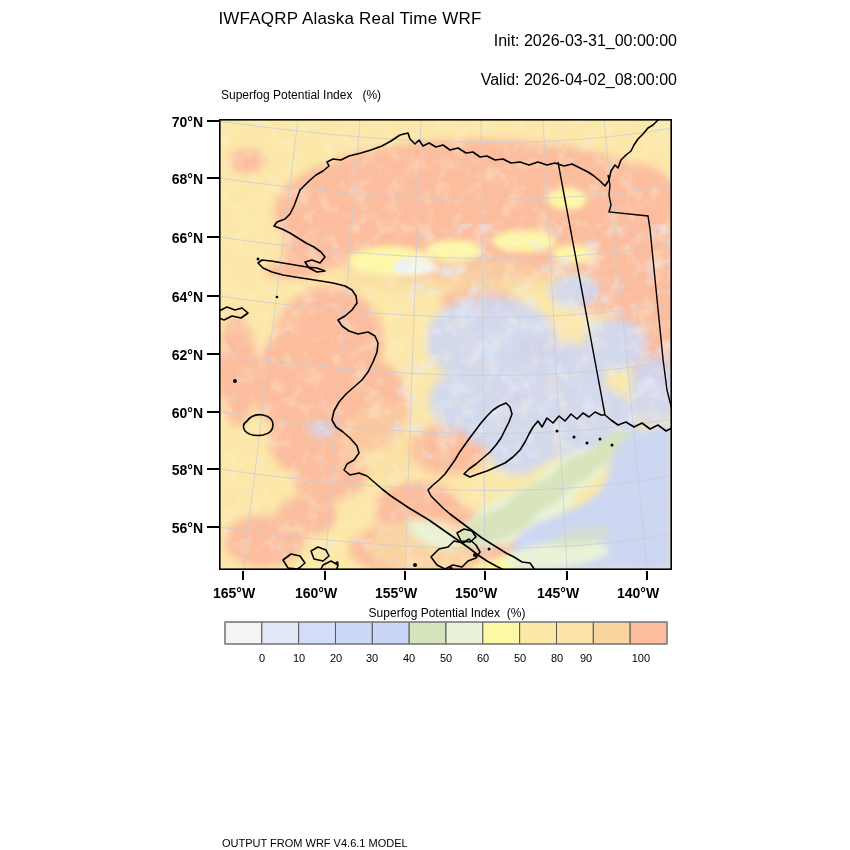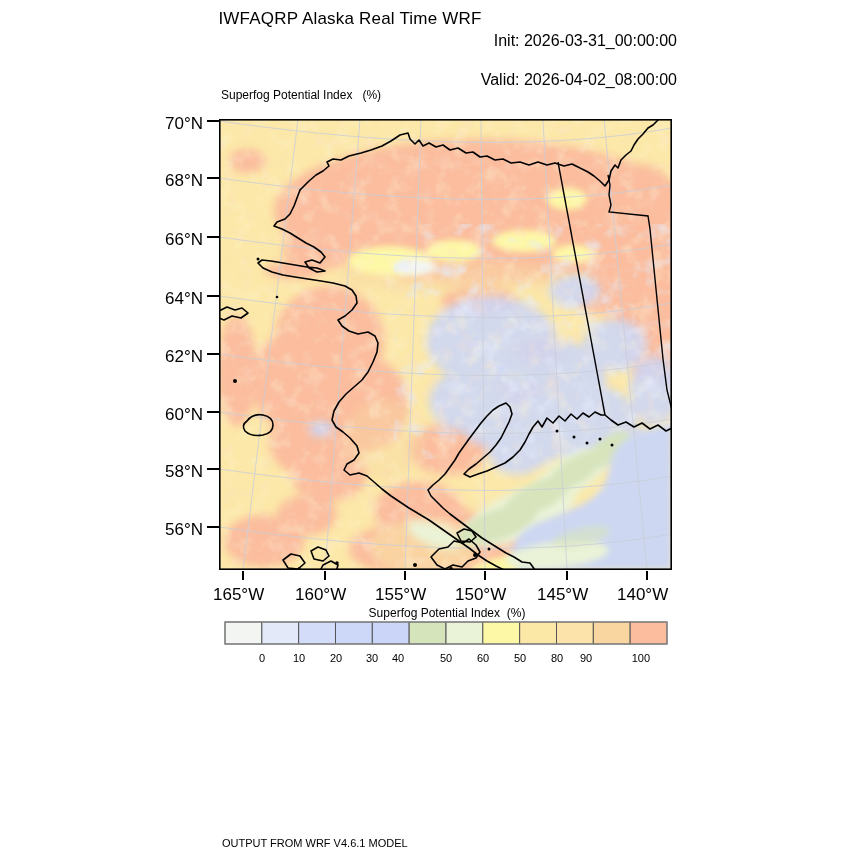--- a/index.html
+++ b/index.html
@@ -6,21 +6,21 @@
   body{
     width:850px;height:850px;position:relative;background:#ffffff;
     font-family:"Liberation Sans","DejaVu Sans",sans-serif;color:#000;
     overflow:hidden;
   }
   .abs{position:absolute;}
   .title{font-size:17px;letter-spacing:.2px;white-space:nowrap;}
   .initblock{font-size:16px;line-height:13px;text-align:right;white-space:pre;}
   .subtitle{font-size:12px;white-space:pre;}
   .cbar-label{font-size:12px;white-space:pre;text-align:center;}
-  .axis-label{font-size:17px;white-space:nowrap;}
+  .axis-label{font-size:14px;white-space:nowrap;font-weight:bold;}
   .lat-label{width:50px;text-align:right;}
   .lon-label{width:60px;}
   .cb-num{width:40px;text-align:center;font-size:11px;}
   .tick-h{background:#000;width:12px;height:1.6px;}
   .tick-v{background:#000;width:1.6px;height:9px;}
   .footer{font-size:11px;line-height:13.5px;white-space:pre;}
 </style>
 </head>
 <body>
 
@@ -254,21 +254,21 @@
     <rect x="332.5" y="1" width="36.83" height="22" fill="#fbe3a9"></rect>
     <rect x="369.33" y="1" width="36.83" height="22" fill="#f9d6a0"></rect>
     <rect x="406.16" y="1" width="36.83" height="22" fill="#fcbc9e"></rect>
   </g>
   <rect x="1" y="1" width="442" height="22" fill="none" stroke="#888" stroke-width="1.2"></rect>
 </svg>
 <div class="abs cb-num" style="left:242px;top:652px;">0</div>
 <div class="abs cb-num" style="left:279px;top:652px;">10</div>
 <div class="abs cb-num" style="left:316px;top:652px;">20</div>
 <div class="abs cb-num" style="left:352px;top:652px;">30</div>
-<div class="abs cb-num" style="left:378px;top:652px;">40</div>
+<div class="abs cb-num" style="left:389px;top:652px;">40</div>
 <div class="abs cb-num" style="left:426px;top:652px;">50</div>
 <div class="abs cb-num" style="left:463px;top:652px;">60</div>
 <div class="abs cb-num" style="left:500px;top:652px;">50</div>
 <div class="abs cb-num" style="left:537px;top:652px;">80</div>
 <div class="abs cb-num" style="left:566px;top:652px;">90</div>
 <div class="abs cb-num" style="left:610px;top:652px;text-align:right;">100</div>
 
 <div class="abs footer" style="left:222px;top:810px;">
   <div>OUTPUT FROM WRF V4.6.1 MODEL</div>
   

